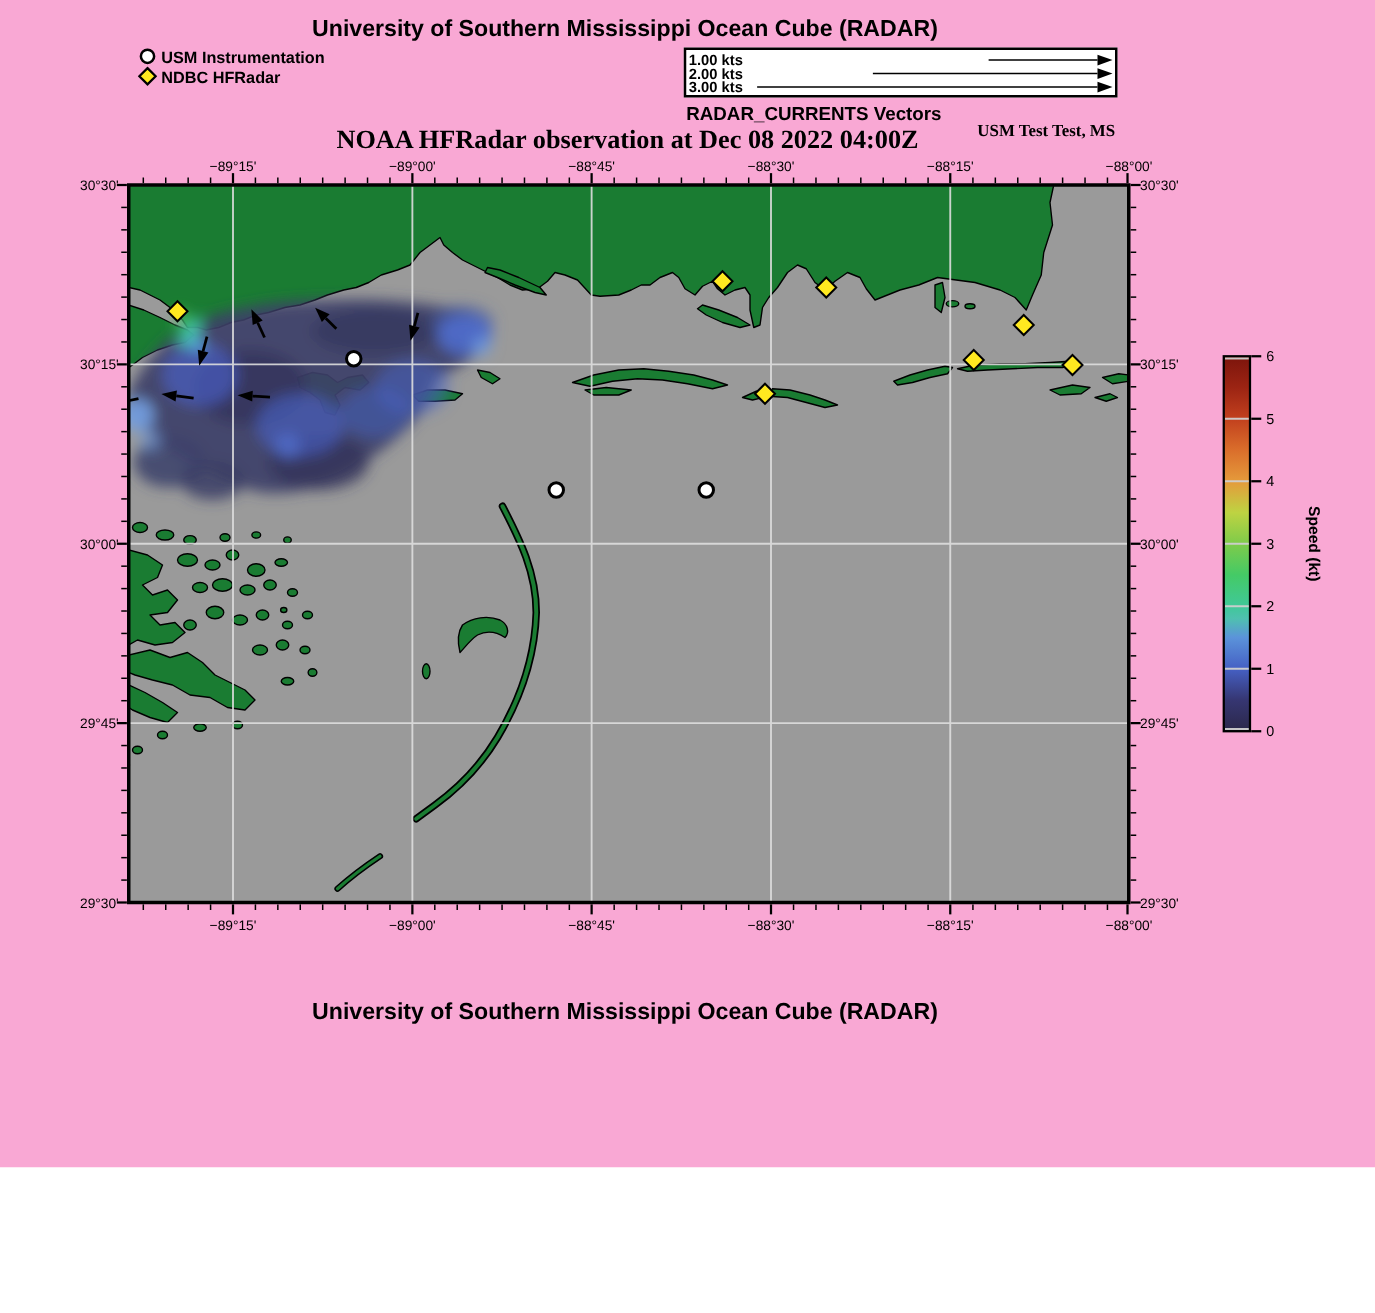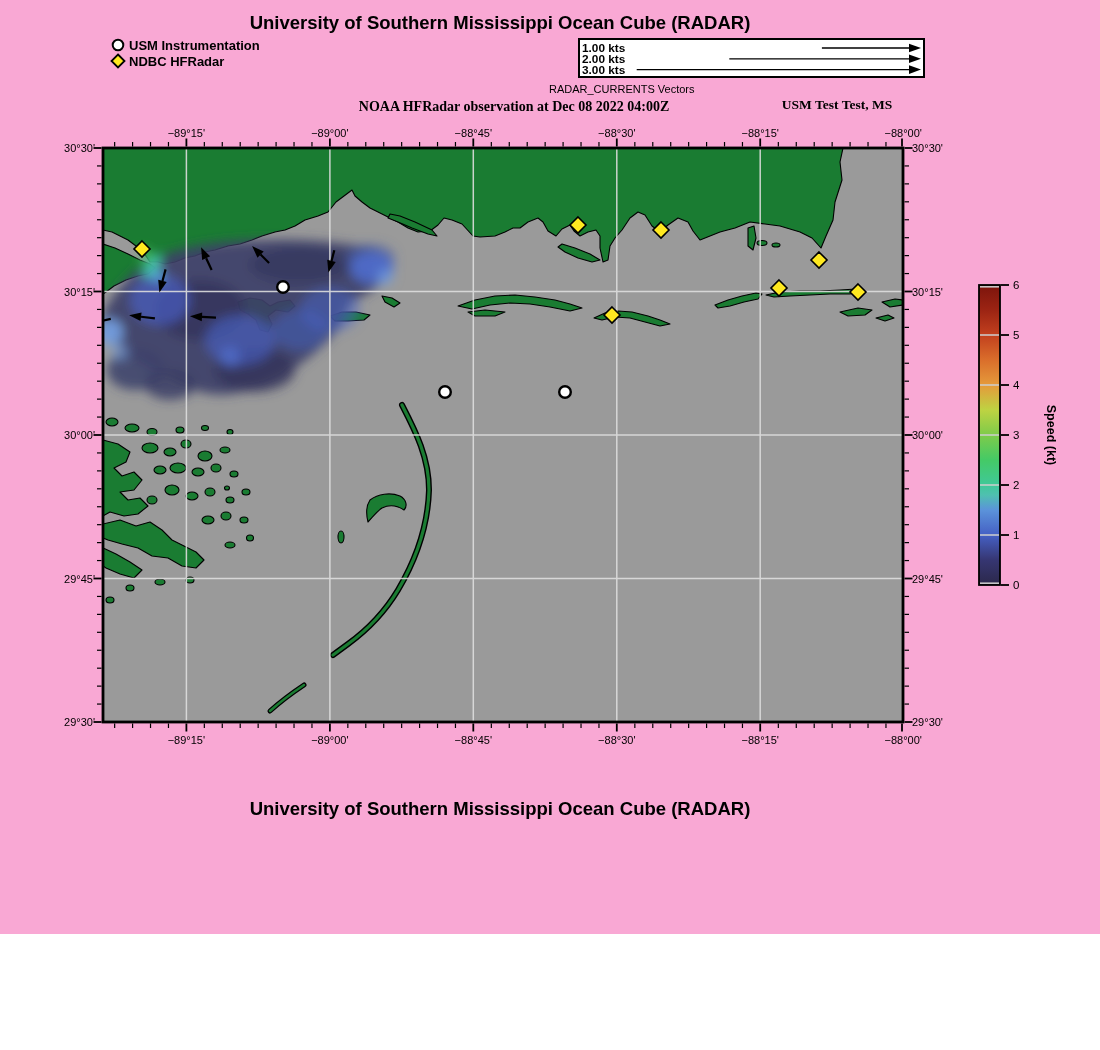--- a/index.html
+++ b/index.html
@@ -6,24 +6,24 @@
   .page{position:relative;width:1100px;height:934px;background:#f9a8d4;overflow:hidden;
         font-family:"Liberation Sans",sans-serif;color:#000;}
   .abs{position:absolute;}
   .title-top,.title-bottom{left:0;width:1000px;text-align:center;font-weight:bold;
         font-size:18.5px;letter-spacing:0px;}
   .title-top{top:12px;}
   .title-bottom{top:798px;}
   .legend{left:110px;top:37px;}
   .legend-row{display:flex;align-items:flex-end;height:16px;font-weight:bold;font-size:13px;}
   .legend-ic{margin-right:3px;flex:0 0 auto;}
-  .vecbox{left:547px;top:38px;width:343px;height:36px;border:2.5px solid #000;background:#fff;margin-left:31px;}
-  .veccaption{left:549px;top:83px;font-weight:normal;font-size:11px;}
+  .vecbox{left:547px;top:38px;width:343px;height:36px;border:2.5px solid #000;background:#fff;}
+  .veccaption{left:549px;top:83px;font-weight:bold;font-size:15px;}
   .subtitle{left:0;top:99px;width:1004px;text-align:center;
-        font-family:"Liberation Serif",serif;font-weight:bold;font-size:14px;padding-left:12px;}
+        font-family:"Liberation Serif",serif;font-weight:bold;font-size:21px;}
   .regionlabel{left:757px;top:97px;width:160px;text-align:center;
         font-family:"Liberation Serif",serif;font-weight:bold;font-size:13.5px;}
   svg text{font-family:"Liberation Sans",sans-serif;fill:#000;}
   text.tick{font-size:11px;}
   text.cbtick{font-size:11.5px;}
   text.cblabel{font-size:12.5px;font-weight:bold;}
   text.veclab{font-size:11.8px;font-weight:bold;}
 </style>
 </head>
 <body>

